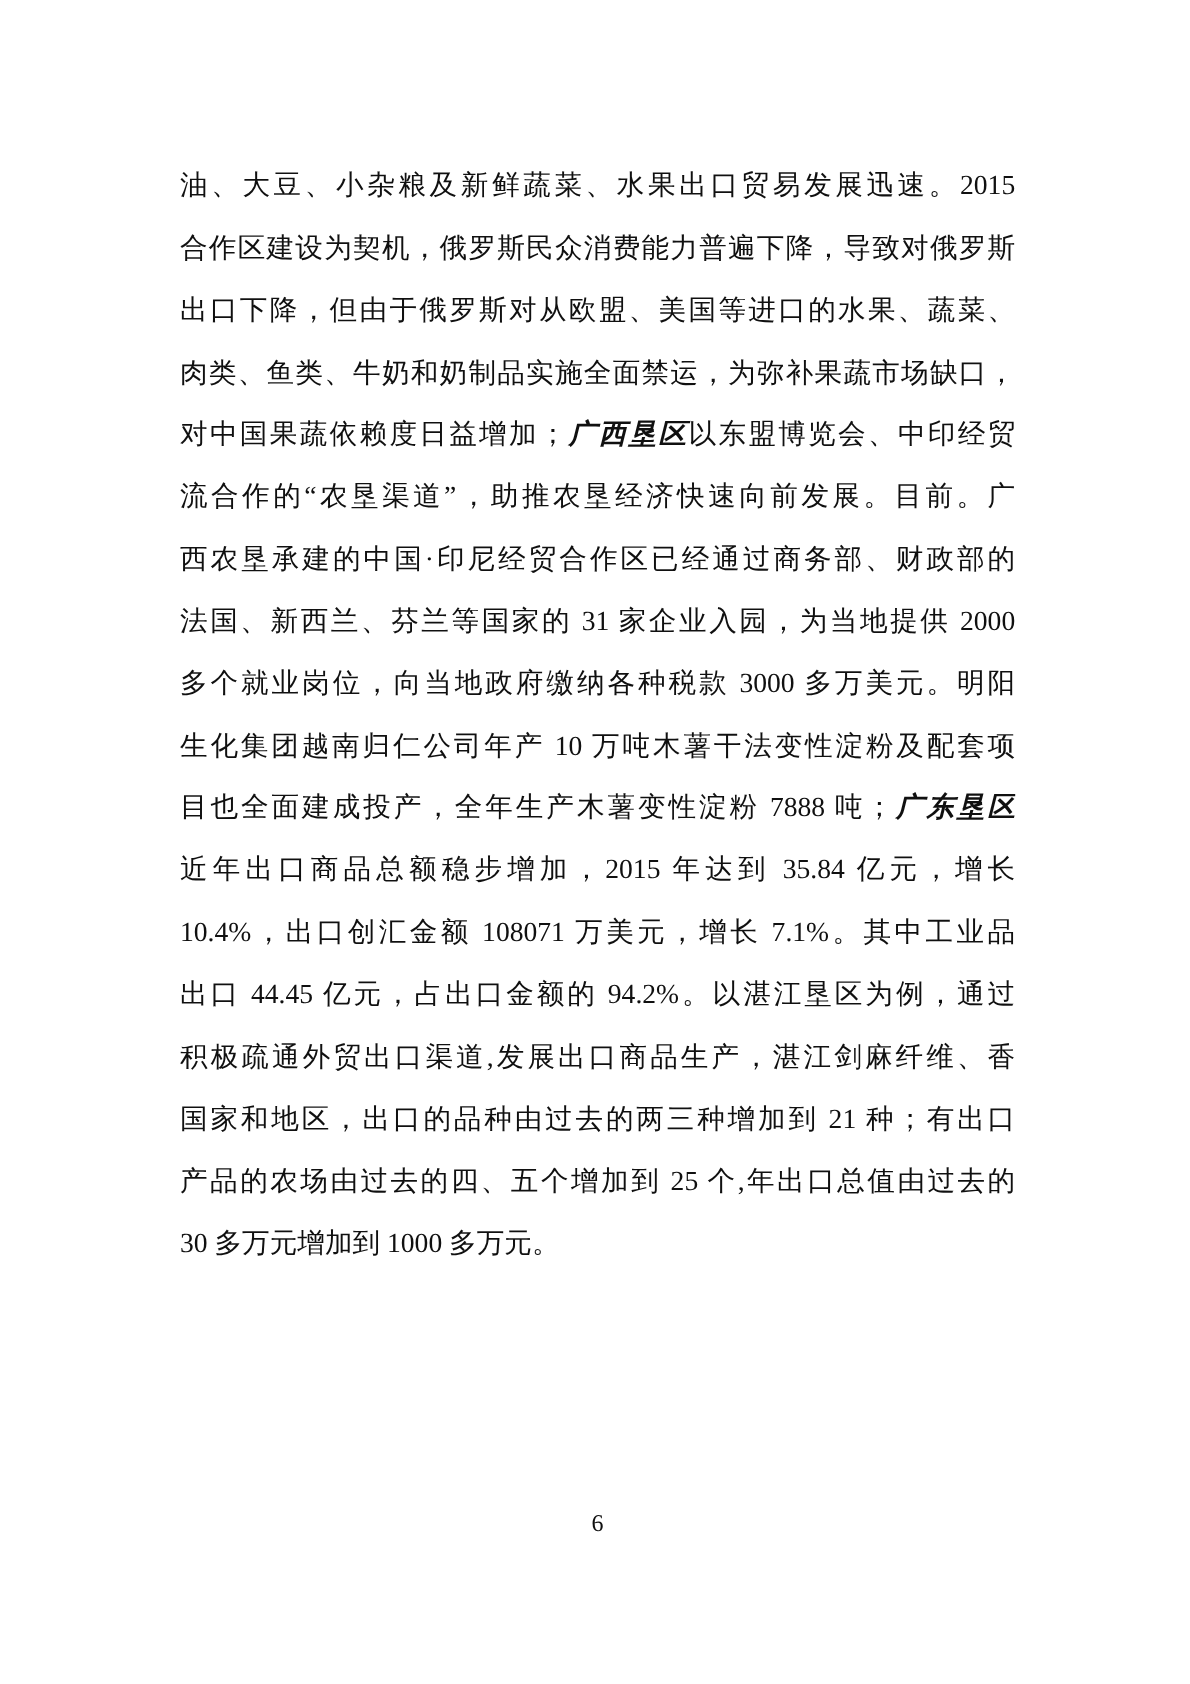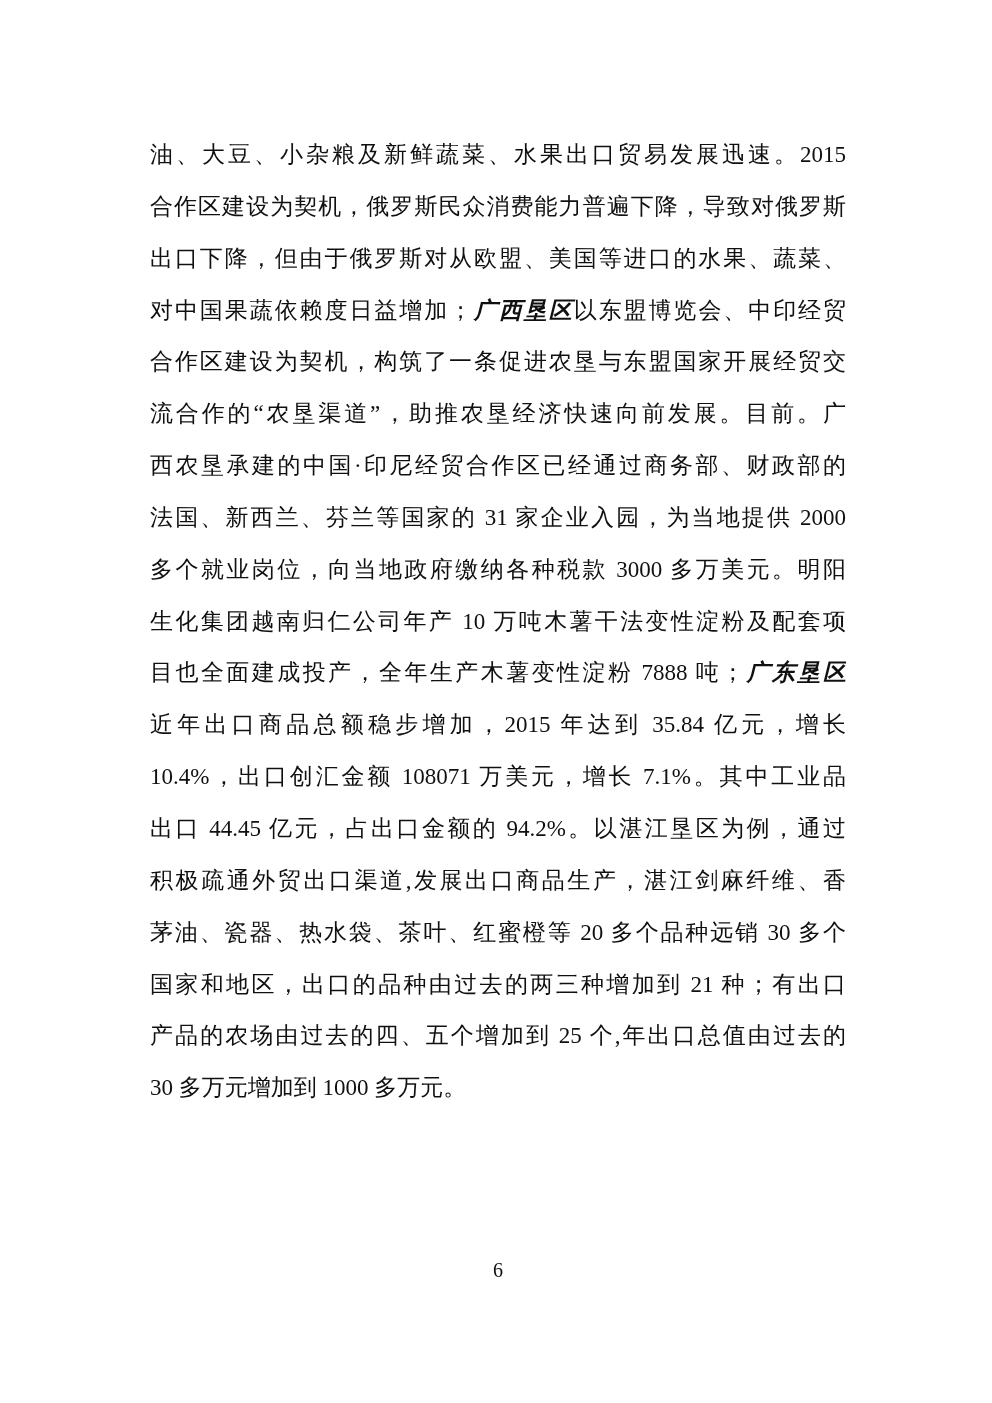--- a/index.html
+++ b/index.html
@@ -51,35 +51,34 @@
   }
 </style>
 </head>
 <body>
 
 <div class="page">
   <div class="text-block">
     <div class="line">油、大豆、小杂粮及新鲜蔬菜、水果出口贸易发展迅速。2015</div>
     <div class="line">合作区建设为契机，俄罗斯民众消费能力普遍下降，导致对俄罗斯</div>
     <div class="line">出口下降，但由于俄罗斯对从欧盟、美国等进口的水果、蔬菜、</div>
+    <div class="line">肉类、鱼类、牛奶和奶制品实施全面禁运，为弥补果蔬市场缺口，</div>
     <div class="line">
       <span>对中国果蔬依赖度日益增加；</span><span class="b">广西垦区</span><span>以东盟博览会、中印经贸</span>
     </div>
-    <div class="line">合作区建设为契机，构筑了一条促进农垦与东盟国家开展经贸交</div>
     <div class="line">流合作的“农垦渠道”，助推农垦经济快速向前发展。目前。广</div>
     <div class="line">西农垦承建的中国·印尼经贸合作区已经通过商务部、财政部的</div>
     <div class="line">法国、新西兰、芬兰等国家的 31 家企业入园，为当地提供 2000</div>
     <div class="line">多个就业岗位，向当地政府缴纳各种税款 3000 多万美元。明阳</div>
     <div class="line">生化集团越南归仁公司年产 10 万吨木薯干法变性淀粉及配套项</div>
     <div class="line">
       <span>目也全面建成投产，全年生产木薯变性淀粉 7888 吨；</span><span class="b">广东垦区</span><span></span>
     </div>
     <div class="line">近年出口商品总额稳步增加，2015 年达到 35.84 亿元，增长</div>
     <div class="line">10.4%，出口创汇金额 108071 万美元，增长 7.1%。其中工业品</div>
     <div class="line">出口 44.45 亿元，占出口金额的 94.2%。以湛江垦区为例，通过</div>
     <div class="line">积极疏通外贸出口渠道,发展出口商品生产，湛江剑麻纤维、香</div>
-    <div class="line">茅油、瓷器、热水袋、茶叶、红蜜橙等 20 多个品种远销 30 多个</div>
     <div class="line">国家和地区，出口的品种由过去的两三种增加到 21 种；有出口</div>
     <div class="line">产品的农场由过去的四、五个增加到 25 个,年出口总值由过去的</div>
     <div class="line last">30 多万元增加到 1000 多万元。</div>
   </div>
   <div class="pagenum">6</div>
 </div>
 
 </body></html>

